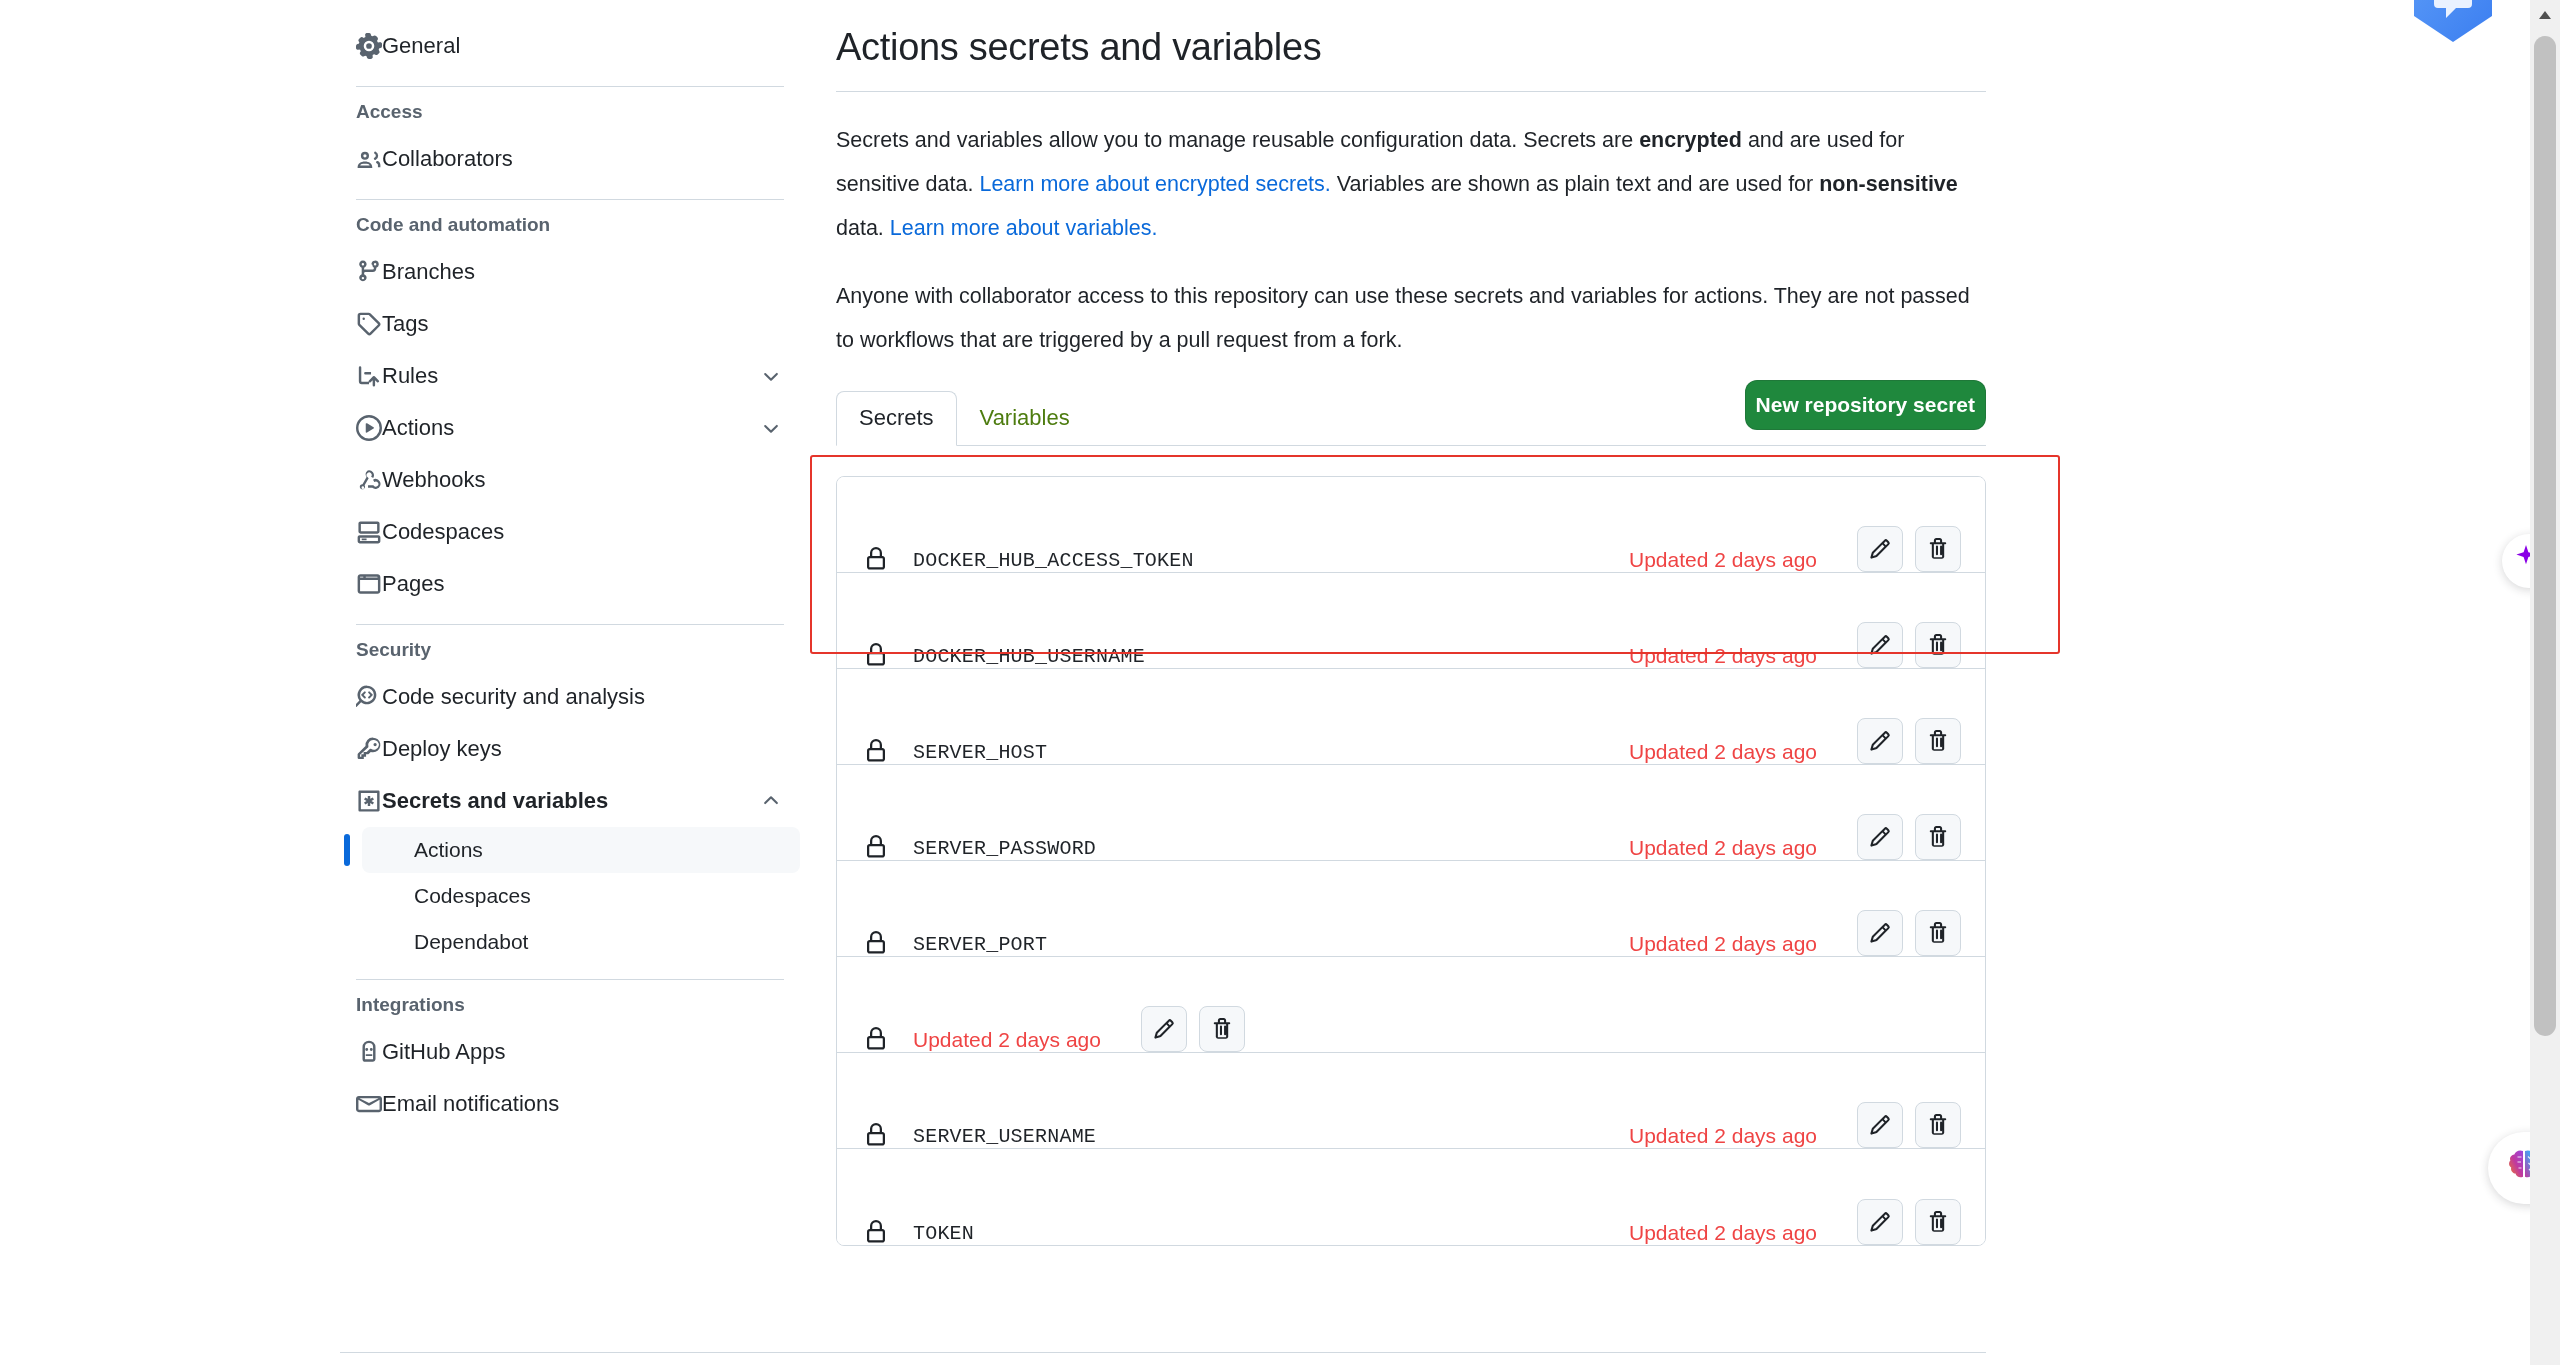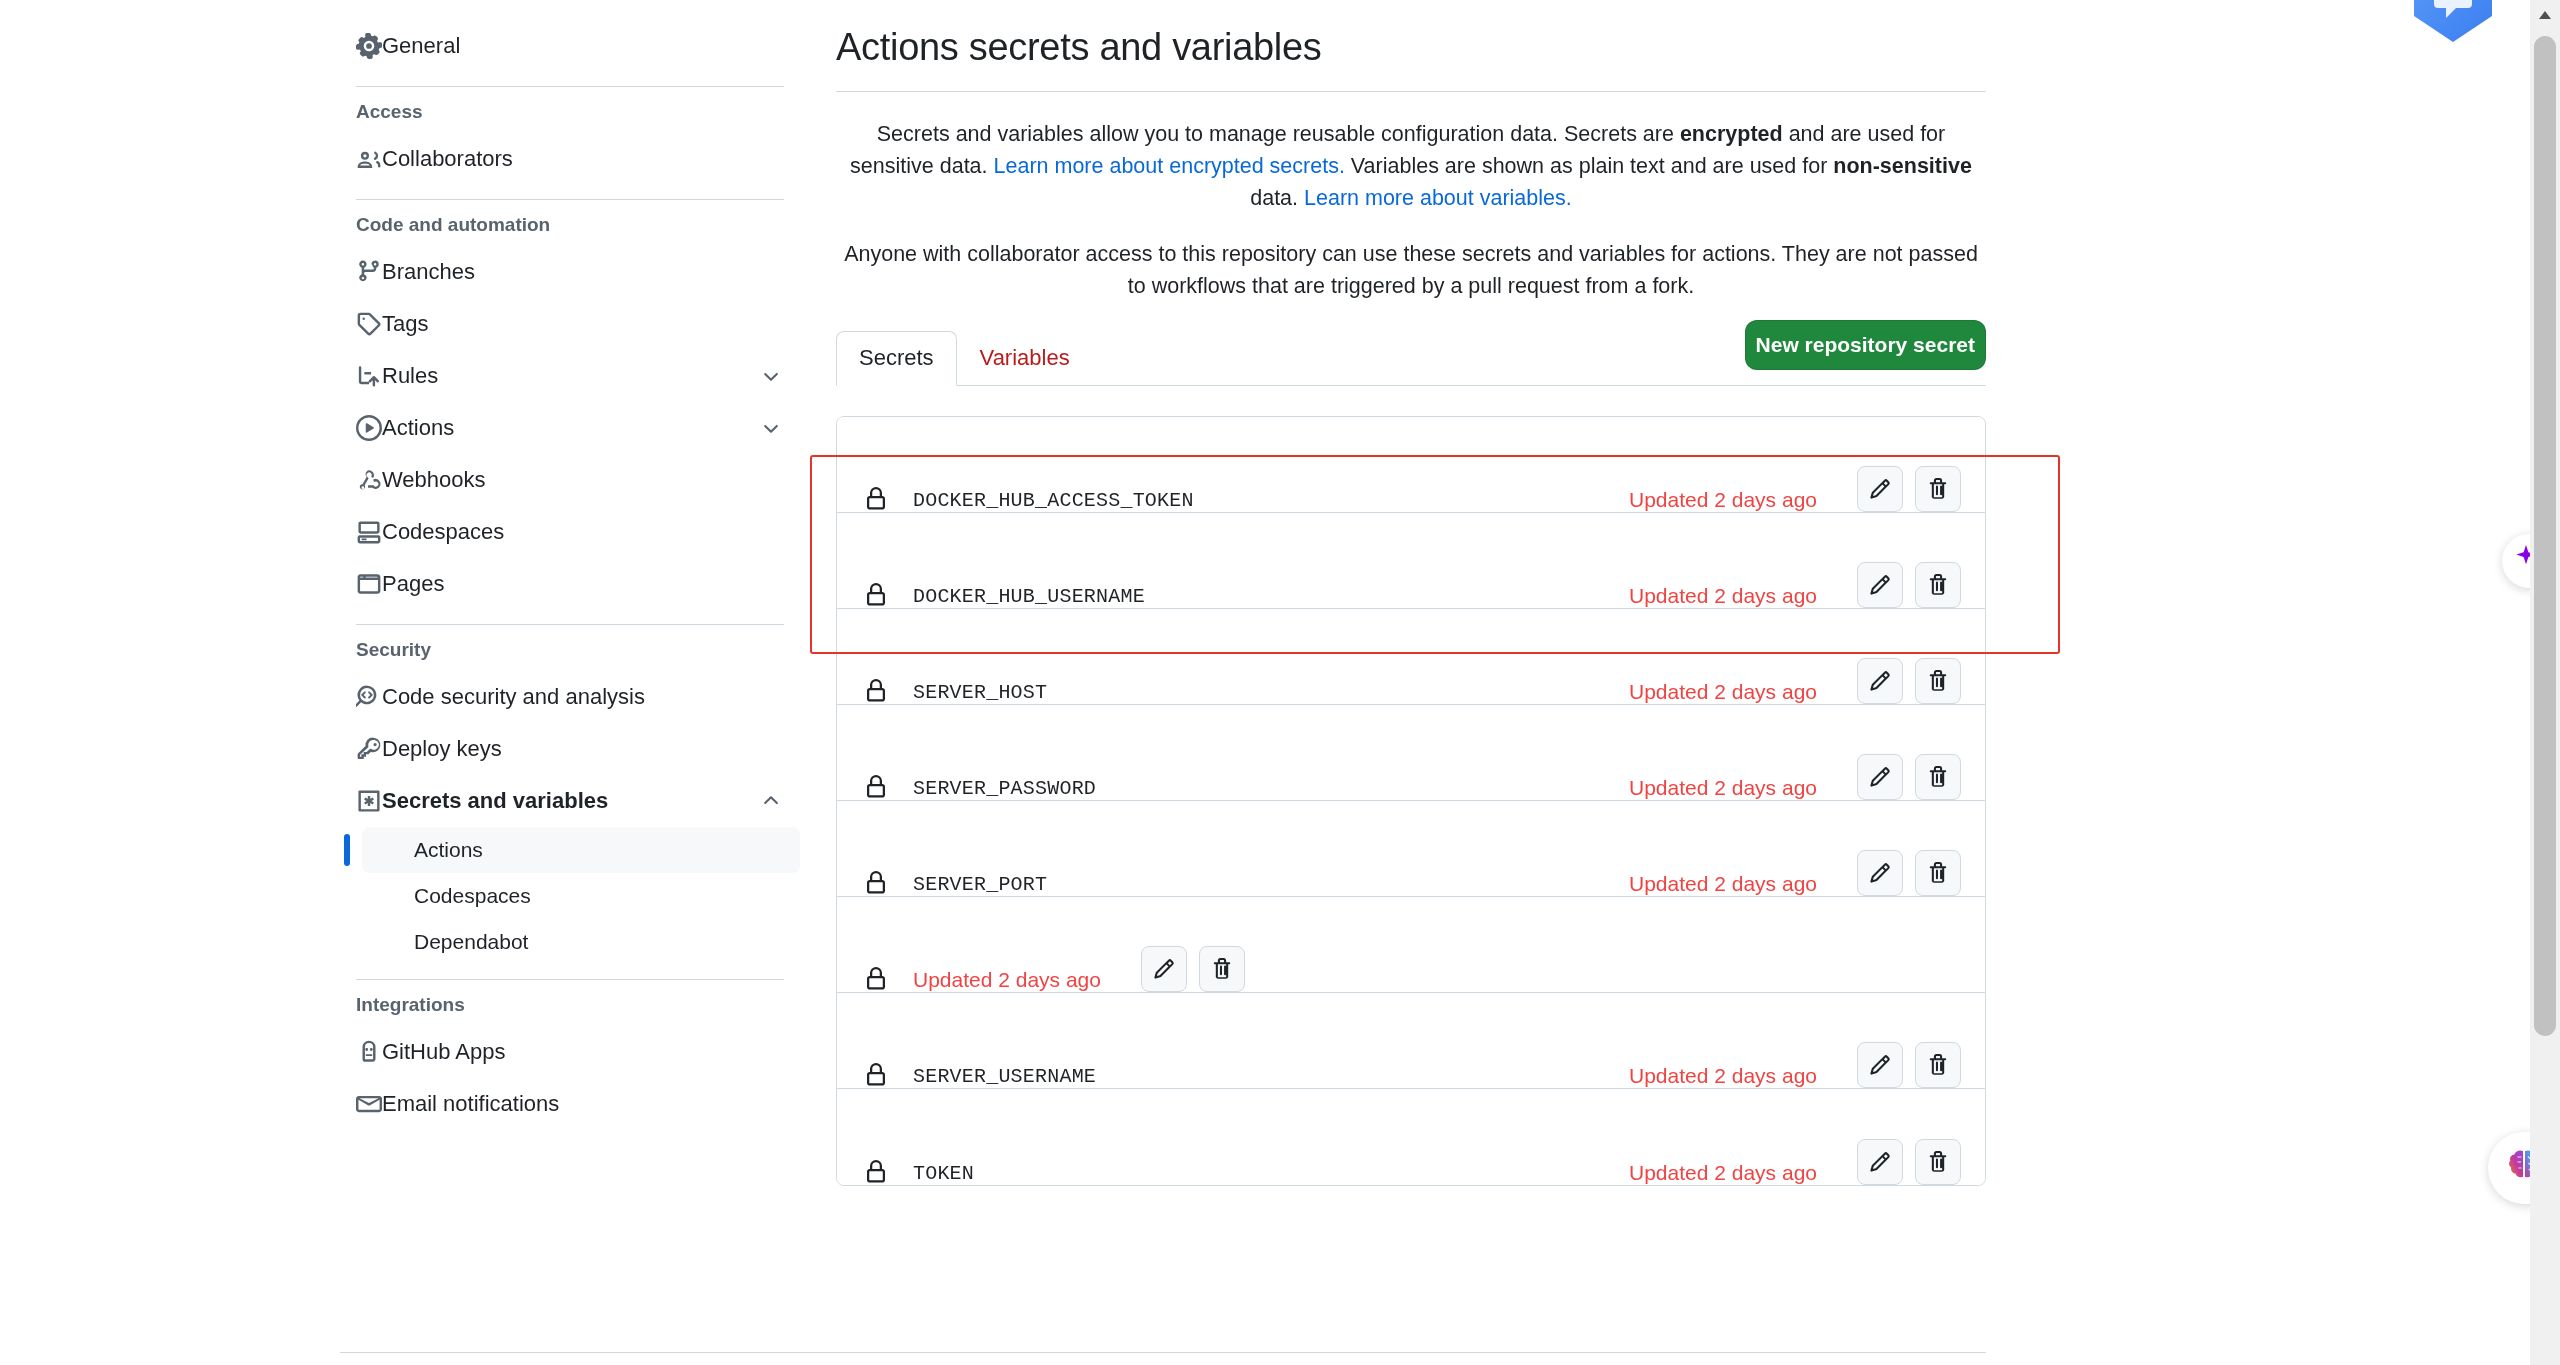--- a/index.html
+++ b/index.html
@@ -41,29 +41,29 @@
   .sub-item.active { background: #f6f8fa; font-weight: 400; }
   .sub-item.active::before {
     content:""; position:absolute; left: -18px; top: 7px;
     width: 6px; height: 32px; border-radius: 6px; background:#0969da;
   }
 
   
   .main { position: absolute; left: 836px; top: 0; width: 1150px; padding-top: 26px; }
   .page-title { font-size: 38px; font-weight: 400; color:#1f2328; letter-spacing:-0.3px; }
   .title-rule { height:1px; background:#d1d9e0; margin-top: 22px; margin-bottom: 26px; }
-  .para { font-size: 21.5px; line-height: 32px; color:#1f2328; margin-bottom: 24px; text-align: center; }
+  .para { font-size: 21.5px; line-height: 44px; color:#1f2328; margin-bottom: 24px; }
   .para b { font-weight: 700; }
   .lnk { color:#0969da; text-decoration:none; cursor:pointer; }
 
   
   .tabbar { position: relative; height: 60px; margin-top: 24px; }
   .tabs { display:flex; align-items:flex-end; height: 60px; position: relative; z-index: 2; }
   .tab {
-    font-size: 22px; color:#b91c1c; padding: 12px 22px; cursor: pointer;
+    font-size: 22px; color:#4d7c0f; padding: 12px 22px; cursor: pointer;
     border: 1px solid transparent; border-radius: 8px 8px 0 0; background: transparent;
     line-height: 1.3;
   }
   .tab.active {
     color:#1f2328; background:#fff;
     border-color:#d1d9e0; border-bottom-color:#fff;
   }
   .tab-underline { position:absolute; left:0; right:0; bottom:0; height:1px; background:#d1d9e0; z-index:1; }
   .new-secret-btn {
     position:absolute; right:0; top: -6px;

